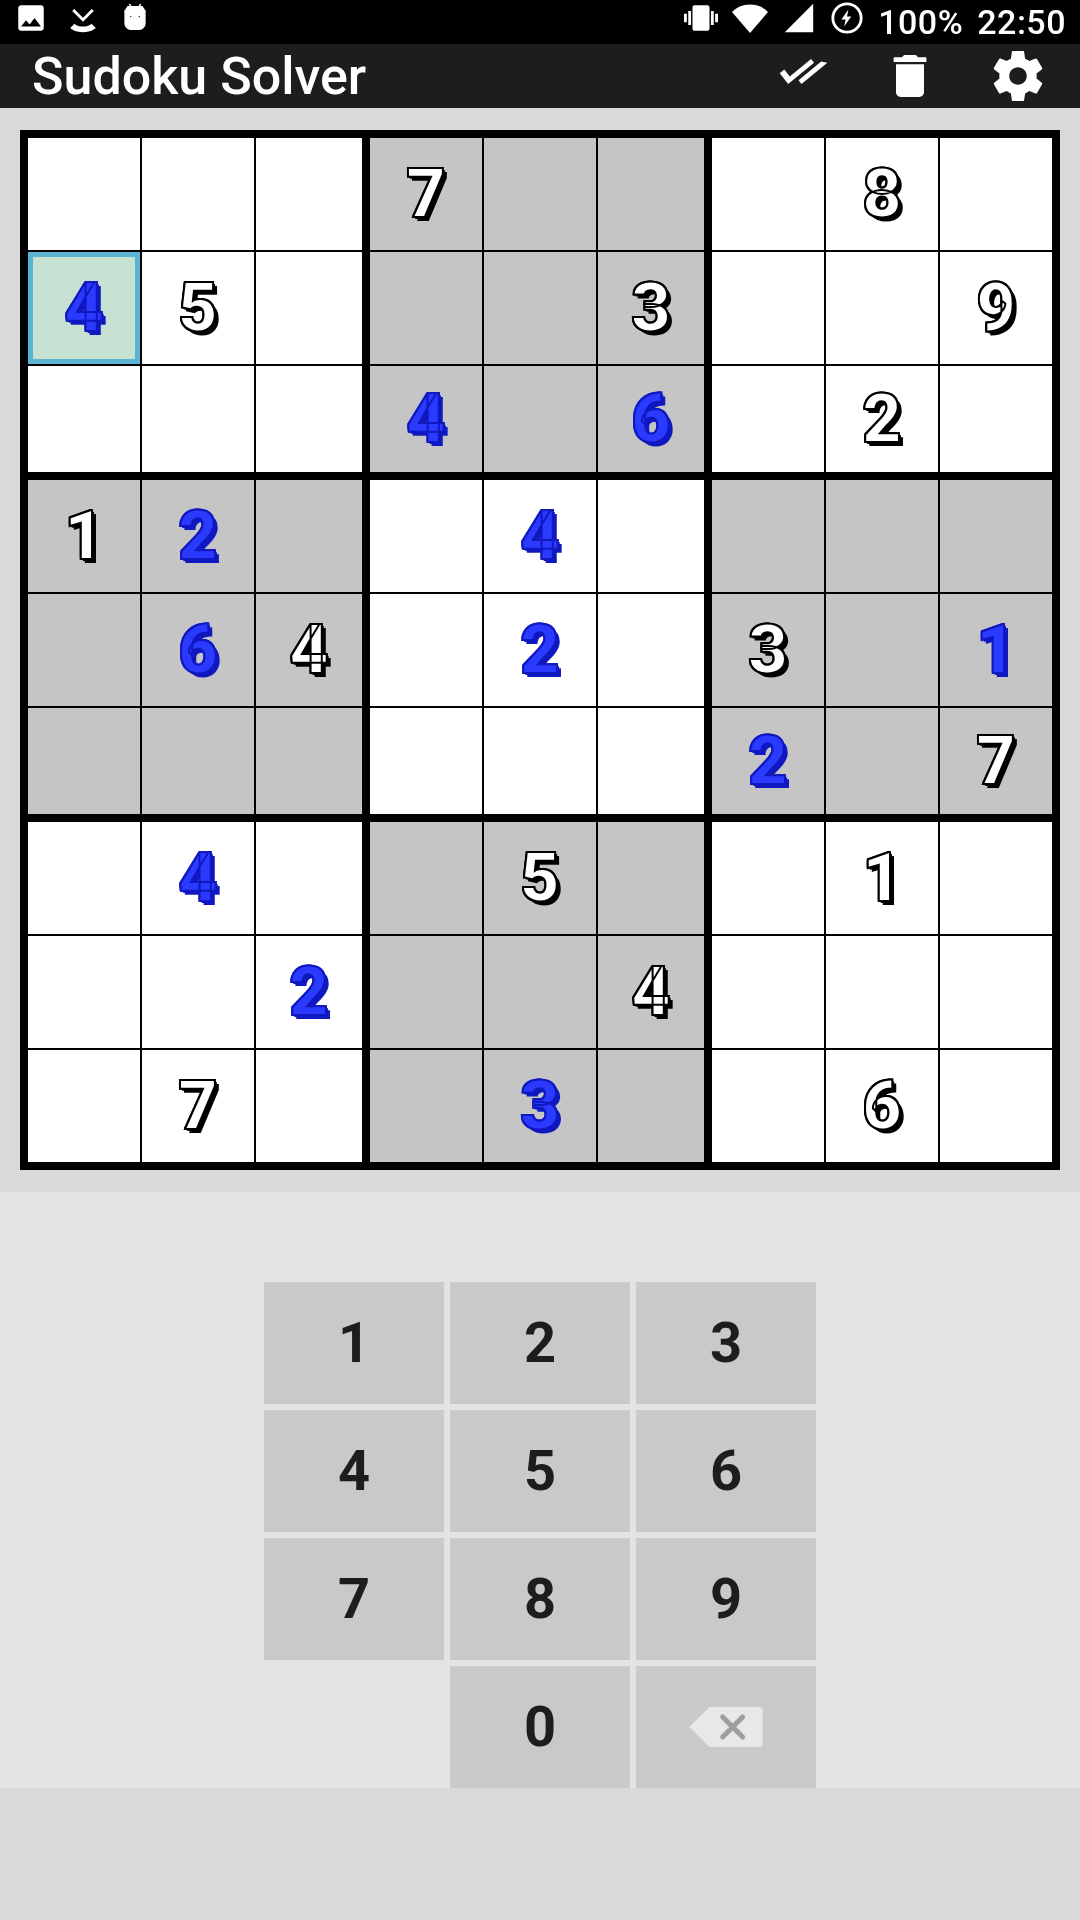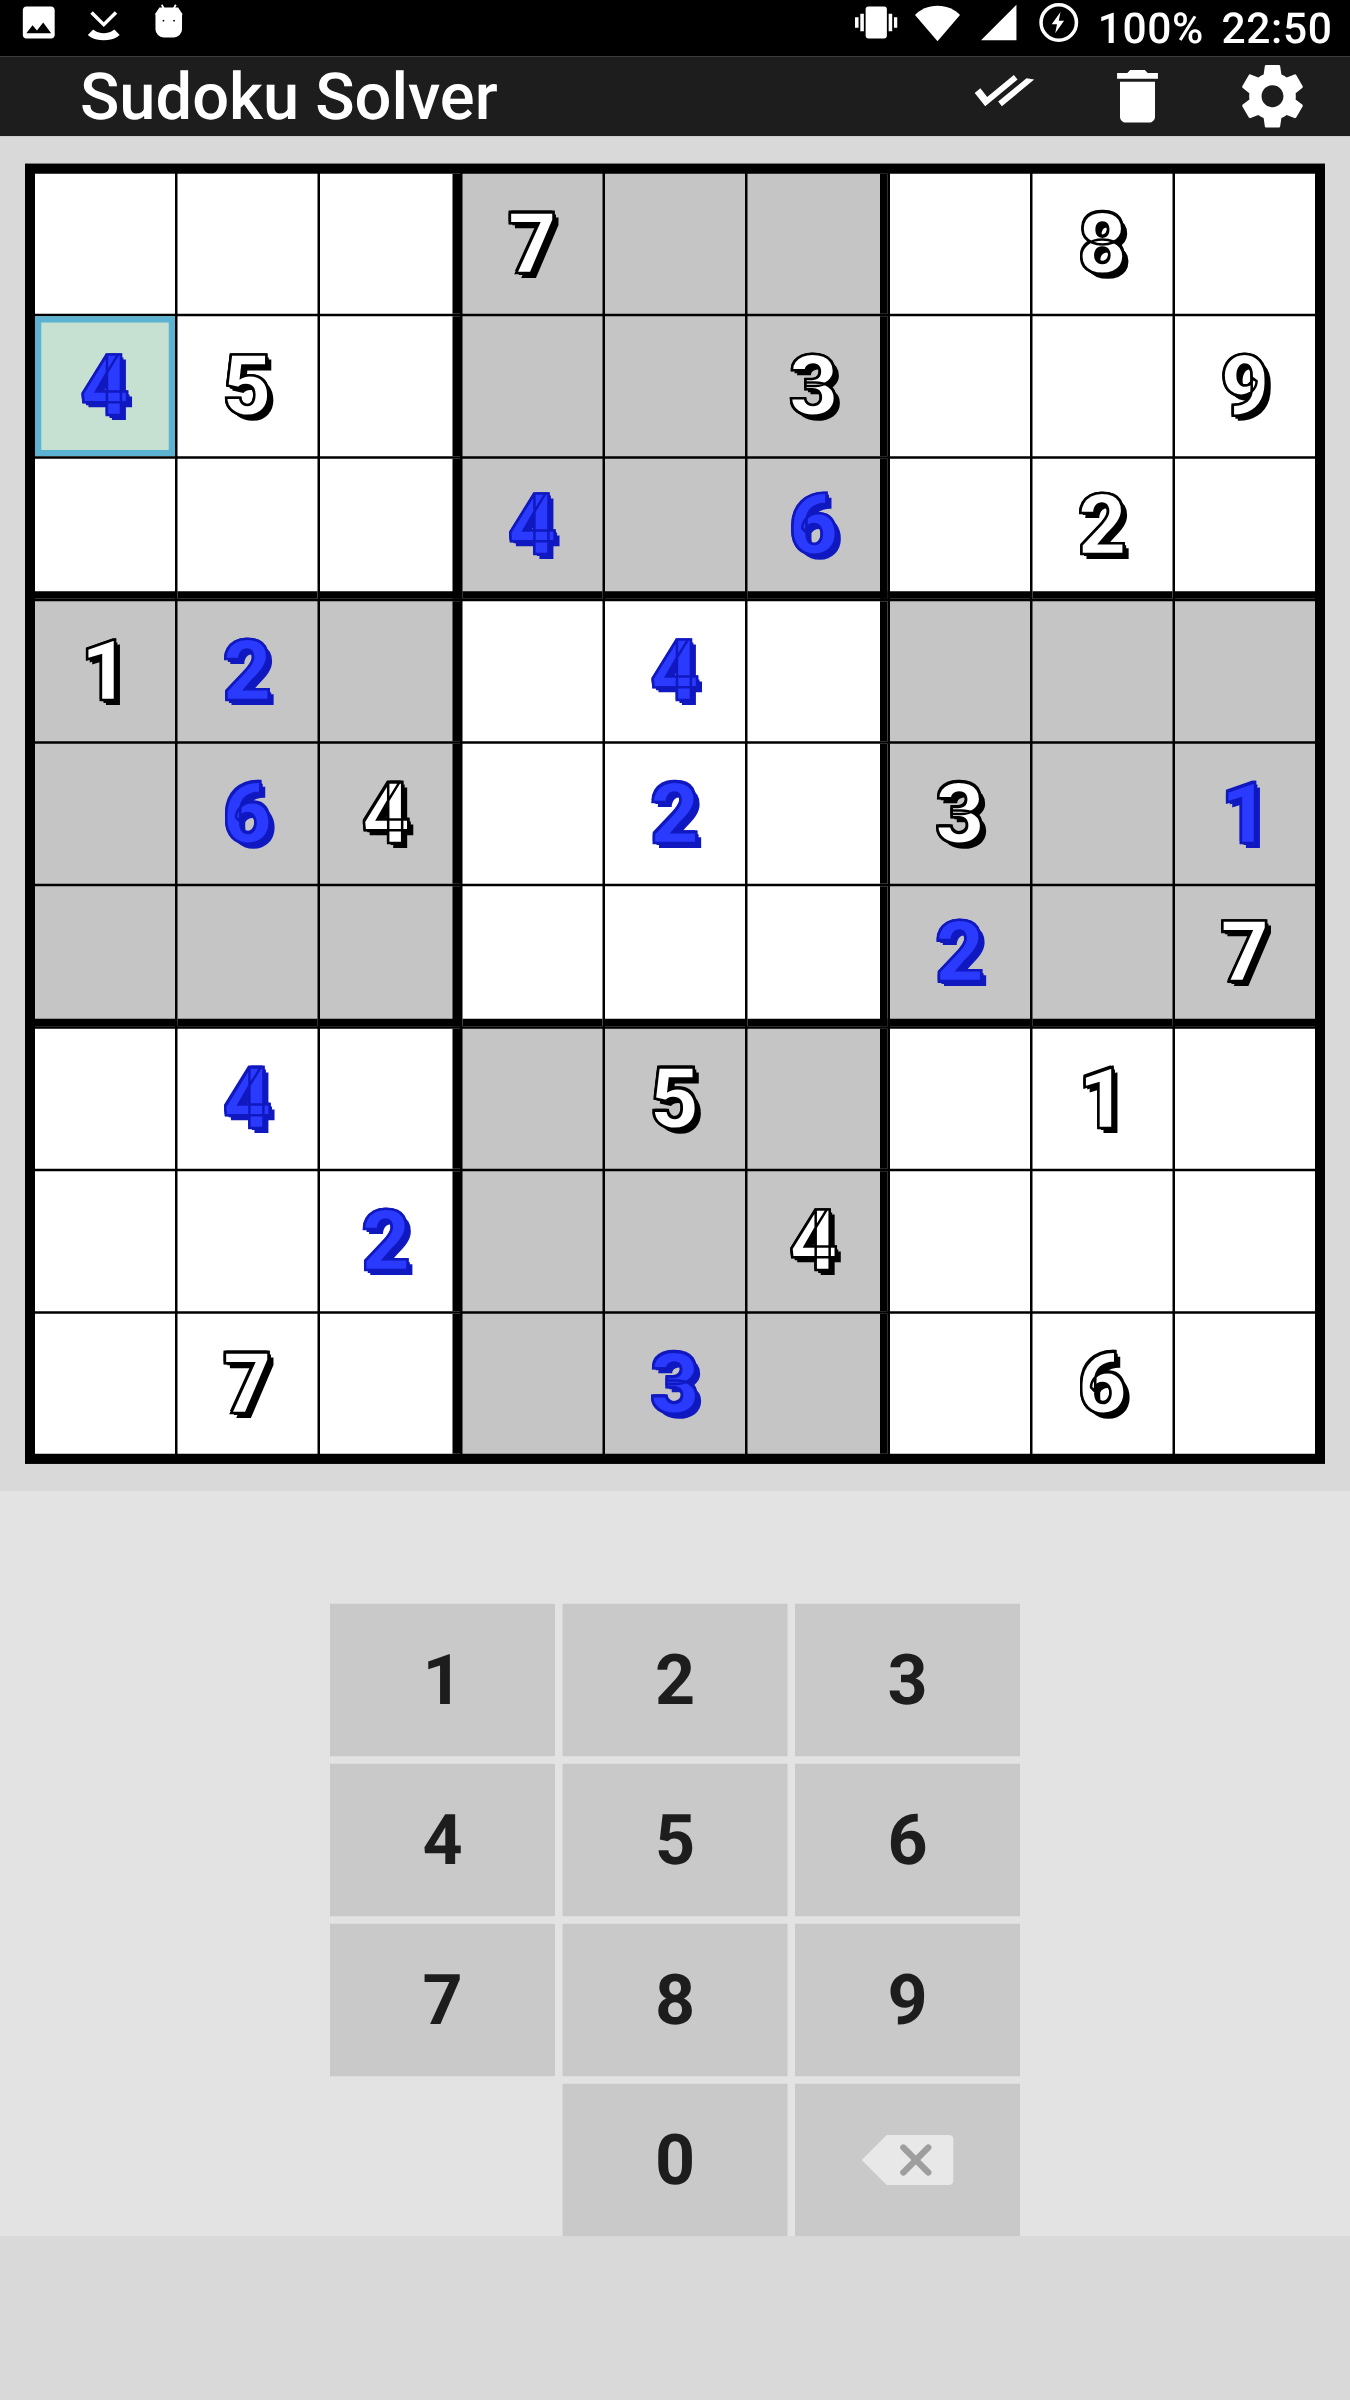--- a/index.html
+++ b/index.html
@@ -19,21 +19,21 @@
   .statusbar .right { margin-left: auto; display: flex; gap: 14px; align-items: center; }
   .statusbar svg { fill: #fff; }
   .status-text { letter-spacing: 0.5px; }
   
   .appbar {
     height: 127px;
     background: #1d1d1d;
     color: #fff;
     display: flex;
     align-items: center;
-    padding: 0 30px 0 64px;
+    padding: 0 30px 0 32px;
   }
   .app-title { font-size: 52px; font-weight: 500; }
   .appbar .actions { margin-left: auto; display: flex; gap: 44px; align-items: center; }
   .appbar .actions > div { width: 64px; height: 64px; display:flex; align-items:center; justify-content:center; cursor:pointer; }
   .appbar svg { fill: #fff; }
   
   .board-wrap {
     padding: 22px 20px;
     background: #d9d9d9;
   }

